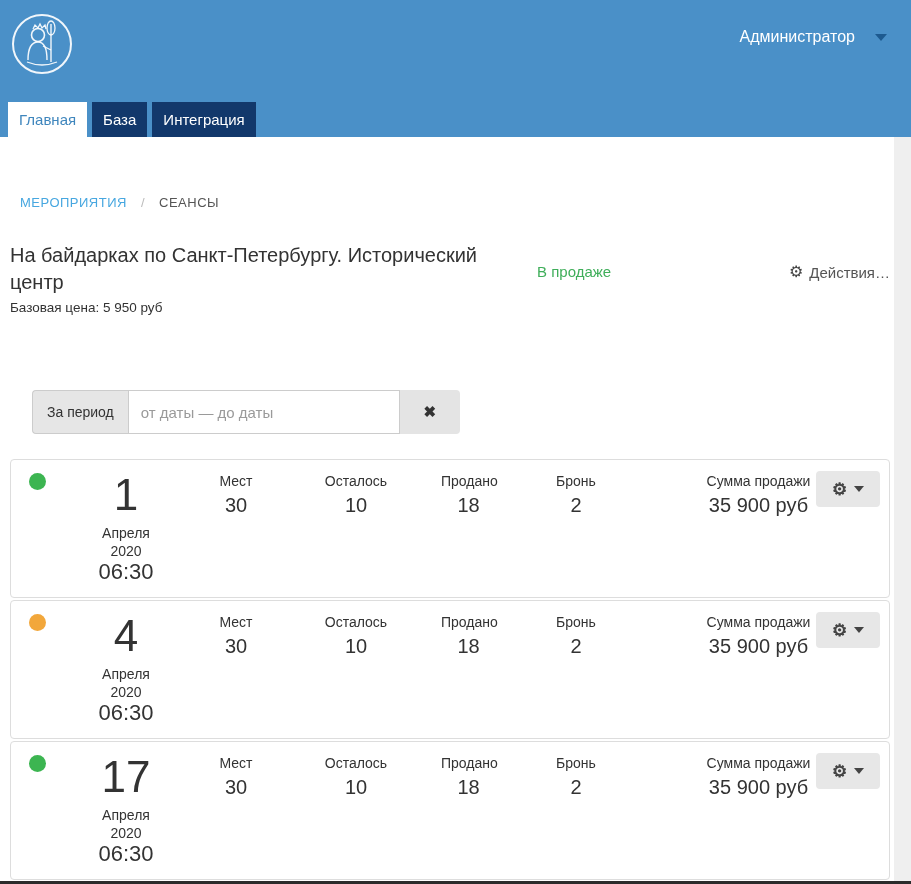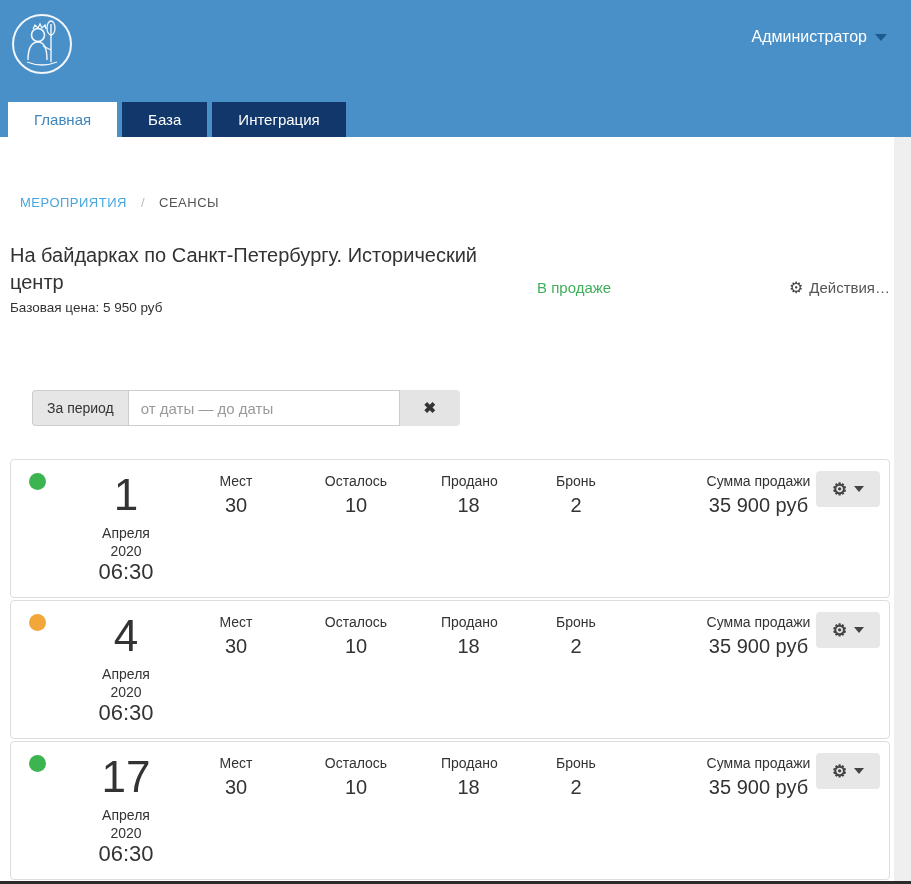--- a/index.html
+++ b/index.html
@@ -3,49 +3,49 @@
 <meta charset="utf-8">
 <style>
   * { margin:0; padding:0; box-sizing:border-box; }
   html,body { width:911px; height:884px; }
   body { font-family:"Liberation Sans", sans-serif; background:#fff; color:#333; }
   .screen { position:relative; width:911px; height:884px; overflow:hidden; background:#fff; }
 
   
   .header { position:absolute; top:0; left:0; width:911px; height:137px; background:#4a90c8; }
   .logo { position:absolute; top:12px; left:10px; width:64px; height:64px; cursor:pointer; }
-  .user-menu { position:absolute; top:28px; right:24px; color:#fff; font-size:16px; cursor:pointer; display:flex; align-items:center; gap:8px; }
+  .user-menu { position:absolute; top:28px; right:24px; color:#fff; font-size:16px; cursor:pointer; display:flex; align-items:center; gap:20px; }
   .caret-down { width:0; height:0; border-left:6px solid transparent; border-right:6px solid transparent; border-top:7px solid #1d5a90; display:inline-block; }
   .tabs { position:absolute; left:8px; bottom:0; display:flex; gap:5px; }
-  .tab { padding:9px 26px; font-size:15px; background:#12386b; color:#fff; cursor:pointer; white-space:nowrap; }
+  .tab { padding:9px 11px; font-size:15px; background:#12386b; color:#fff; cursor:pointer; white-space:nowrap; }
   .tab.active { background:#fff; color:#3f86bd; }
 
   
   .right-gutter { position:absolute; top:137px; right:0; width:17px; bottom:0; background:#efefef; }
   .bottom-edge { position:absolute; left:0; bottom:0; width:911px; height:3px; background:#2b2b2b; z-index:9; }
 
   
   .breadcrumb { position:absolute; top:195px; left:20px; font-size:13px; letter-spacing:.5px; display:flex; gap:14px; align-items:center; }
   .crumb-link { color:#47a7e0; cursor:pointer; }
   .crumb-sep { color:#bbb; }
   .crumb-current { color:#555; }
 
   
-  .title-row { position:absolute; top:242px; left:10px; width:880px; display:flex; align-items:flex-end; }
+  .title-row { position:absolute; top:242px; left:10px; width:880px; display:flex; align-items:center; }
   .event-title { font-size:20px; font-weight:400; color:#333; line-height:27px; max-width:505px; }
   .event-status { margin-left:22px; margin-top:4px; font-size:15px; color:#3fae5a; white-space:nowrap; }
   .actions-btn { margin-left:auto; margin-top:6px; font-size:15px; color:#555; cursor:pointer; display:flex; align-items:center; gap:6px; white-space:nowrap; }
   .gear-glyph { font-size:16px; color:#444; line-height:1; }
   .base-price { position:absolute; top:300px; left:10px; font-size:13.5px; color:#333; }
 
   
   .filter-bar { position:absolute; top:391px; left:10px; width:880px; display:flex; align-items:stretch; }
   .status-select { width:205px; height:34px; border:1px solid #ccc; border-radius:4px; background:#fff; display:flex; align-items:center; padding:0 12px; font-size:14px; color:#333; cursor:pointer; }
   .select-caret { margin-left:auto; font-size:9px; color:#888; }
-  .period-group { margin-left:22px; display:flex; height:36px; margin-top:-1px; }
+  .period-group { margin-left:22px; display:flex; height:44px; margin-top:-1px; }
   .period-addon { background:#e6e6e6; border:1px solid #ccc; border-right:none; border-radius:4px 0 0 4px; display:flex; align-items:center; padding:0 14px; font-size:14px; color:#333; }
   .period-input { width:272px; border:1px solid #ccc; padding:0 12px; font-size:15px; color:#333; outline:none; border-radius:0; }
   .period-input::placeholder { color:#9a9a9a; }
   .clear-btn { width:60px; background:#e4e4e4; border:none; border-radius:0 4px 4px 0; font-size:15px; font-weight:bold; color:#333; cursor:pointer; display:flex; align-items:center; justify-content:center; }
 
   
   .session-list { position:absolute; top:459px; left:10px; width:880px; }
   .session-card { position:relative; width:880px; height:139px; background:#fff; border:1px solid #ddd; border-radius:4px; margin-bottom:2px; display:flex; }
   .status-dot { position:absolute; top:13px; left:18px; width:17px; height:17px; border-radius:50%; }
   .col-date { width:150px; margin-left:40px; text-align:center; padding-top:6px; }

